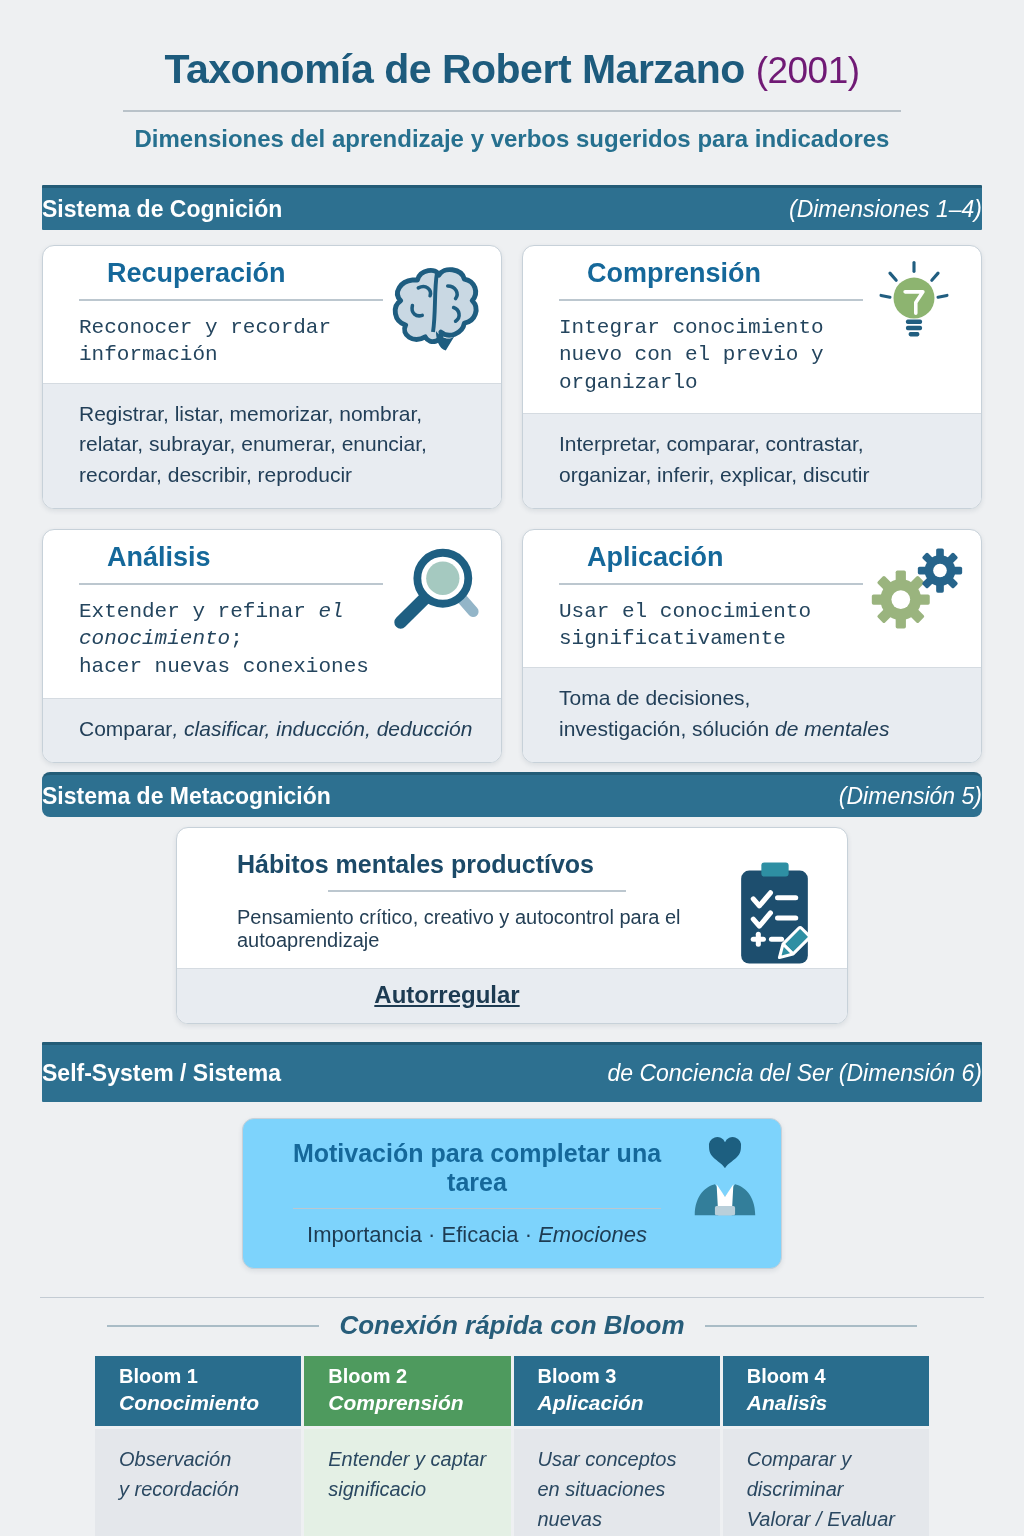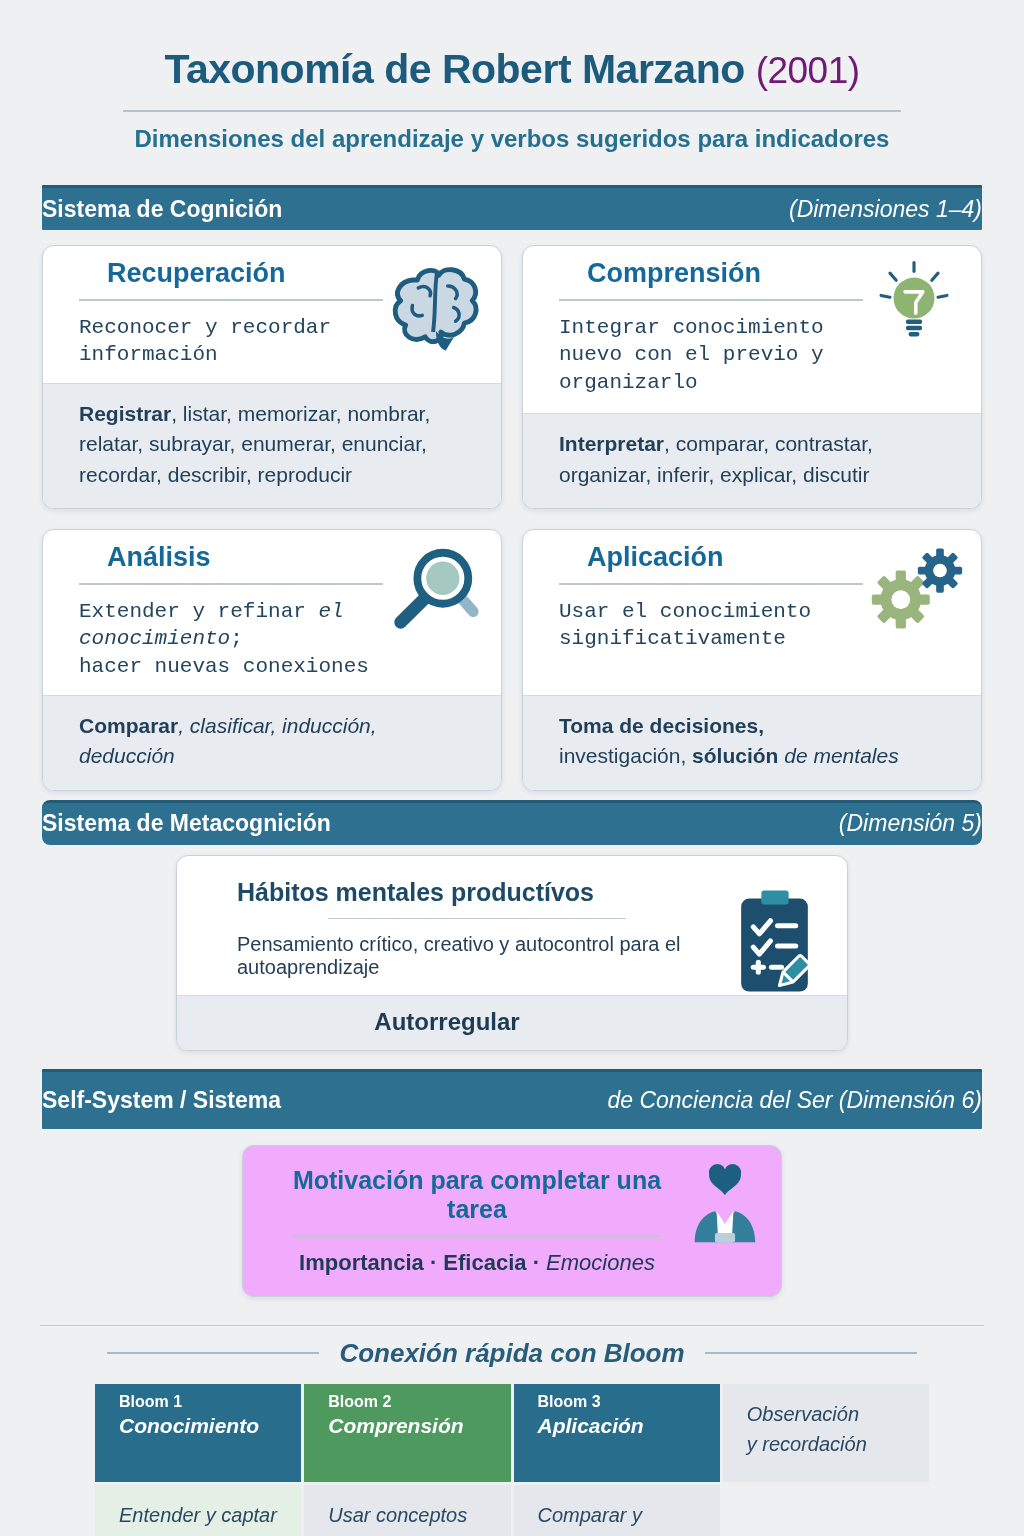--- a/index.html
+++ b/index.html
@@ -36,56 +36,56 @@
   .card-top { position:relative; flex:1; padding:12px 118px 14px 36px; }
   .card-title { font-size:27px; font-weight:bold; color:#15689a; padding-left:28px; }
   .card-rule { height:1.5px; background:#bcc7cf; margin:10px 0 0; width:100%; }
   .card-desc { margin-top:13px; font-size:21px; line-height:1.32; color:#24455e;font-family:Liberation Mono, monospace; }
   .card-icon { position:absolute; right:18px; top:12px; width:98px; height:98px; }
   .card-icon svg { width:100%; height:100%; }
   .card-verbs {
     background:#e8ecf1; border-top:1px solid #d5dbe1; border-radius:0 0 11px 11px;
     padding:15px 24px 18px 36px; font-size:21px; line-height:1.45; color:#223f58;
   }
-  .b { font-weight:bold; } .i { font-style:italic; } .blk { display:block; }
+  .b { font-weight:normal; } .i { font-style:italic; } .blk { display:block; }
   
   .meta-card {
     width:672px; margin:10px auto 0; background:#fff; border:1.5px solid #c7d1d9;
     border-radius:12px; box-shadow:0 2px 5px rgba(40,60,80,0.10); overflow:hidden;
   }
   .meta-top { position:relative; padding:22px 130px 16px 60px; text-align:left; }
   .meta-title { font-size:25px; font-weight:bold; color:#1c4a68; }
   .meta-rule { width:62%; height:1.5px; background:#bcc7cf; margin:11px auto 0; }
   .meta-desc { margin-top:14px; font-size:20px; color:#243f55; }
   .meta-icon { position:absolute; right:24px; top:30px; width:96px; height:112px; }
   .meta-icon svg { width:100%; height:100%; }
   .meta-verbs {
     background:#e8ecf1; border-top:1px solid #d5dbe1; text-align:center;
-    padding:12px 130px 14px 0; font-size:24px; font-weight:bold; color:#1d3b52;
+    padding:12px 130px 14px 0; font-size:24px; font-weight:bold; color:#1d3b52;text-decoration:underline;
   }
   
   .motiv-card {
-    position:relative; width:540px; margin:16px auto 0; background:#f0abfc;
+    position:relative; width:540px; margin:16px auto 0; background:#7dd3fc;
     border:1.5px solid #c7d1d9; border-radius:12px; box-shadow:0 2px 5px rgba(40,60,80,0.10);
     padding:20px 104px 20px 34px; text-align:center; min-height:105px;
   }
   .motiv-title { font-size:25px; font-weight:bold; color:#15689a; }
   .motiv-rule { width:92%; height:1.5px; background:#bcc7cf; margin:11px auto 0; }
   .motiv-items { margin-top:13px; font-size:22px; color:#1d3b52; }
   .motiv-icon { position:absolute; right:14px; top:14px; width:84px; height:84px; }
   .motiv-icon svg { width:100%; height:100%; }
   
   .divider { margin:28px 40px 0; border-top:1.5px solid #c3cbd3; }
   .bloom-head { margin-top:12px; display:flex; align-items:center; justify-content:center; gap:20px; }
   .bloom-head .line { width:212px; height:2px; background:#a9bcc6; }
   .bloom-title { font-size:26px; font-weight:bold; font-style:italic; color:#275d7a; }
   .bloom-table { margin:15px 95px 0; display:grid; grid-template-columns:repeat(4,1fr); gap:3px; }
   .bt-head { background:#296d8d; color:#fff; padding:9px 10px 11px 24px; min-height:62px; }
   .bt-head.green { background:#4e9a5e; }
-  .bt-level { font-size:16px; font-weight:bold; }
+  .bt-level { font-size:20px; font-weight:bold; }
   .bt-name { font-size:21px; font-weight:bold; font-style:italic; margin-top:3px; }
   .bt-cell {
     background:#e4e7eb; padding:15px 14px 15px 24px; min-height:98px;
     font-size:20px; font-style:italic; line-height:1.5; color:#2a4861; white-space:pre-line;
   }
   .bt-cell.green { background:#e4f0e5; }
 </style>
 </head>
 <body>
 
@@ -284,20 +284,24 @@
       <div class="bt-name">Conocimiento</div>
     </div>
     <div class="bt-head green">
       <div class="bt-level">Bloom 2</div>
       <div class="bt-name">Comprensión</div>
     </div>
     <div class="bt-head">
       <div class="bt-level">Bloom 3</div>
       <div class="bt-name">Aplicación</div>
     </div>
+    <div class="bt-head">
+      <div class="bt-level">Bloom 4</div>
+      <div class="bt-name">Analisîs</div>
+    </div>
     <div class="bt-cell">Observación
 y recordación</div>
     <div class="bt-cell green">Entender y captar
 significacio</div>
     <div class="bt-cell">Usar conceptos
 en situaciones nuevas</div>
     <div class="bt-cell">Comparar y discriminar
 Valorar / Evaluar
 con criterios</div>
   </div>

